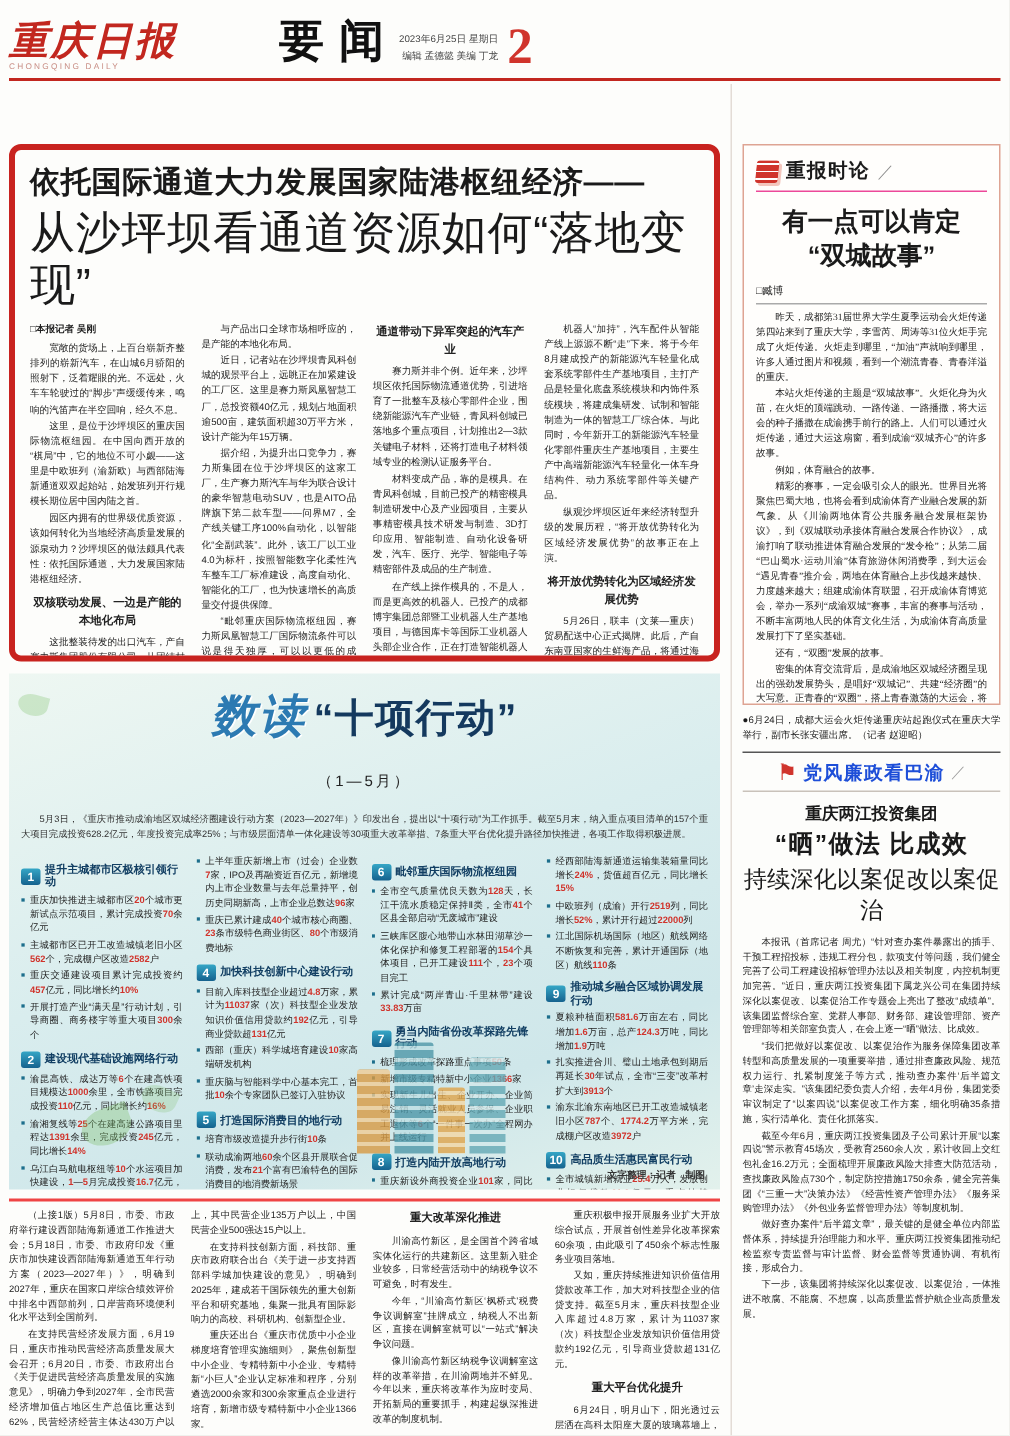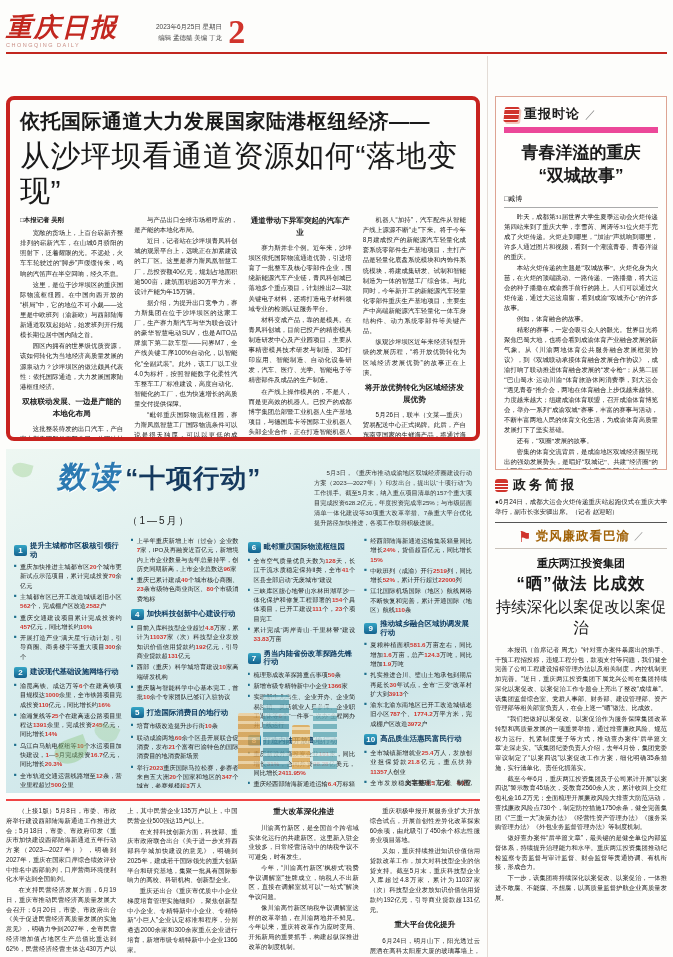--- a/index.html
+++ b/index.html
@@ -33,21 +33,21 @@
   .article-cols{column-count:4;column-gap:11px;height:252px;overflow:hidden;
             font-size:6.4px;line-height:1.58;text-align:justify;color:#222;}
   .article-cols p{margin:0 0 1px;text-indent:2em;}
   .article-cols .byline{text-indent:0;font-weight:700;margin-bottom:3px;}
   .article-cols h3{font-size:7.6px;text-align:center;margin:4px 2px;text-indent:0;
             font-weight:900;}
   
   .infographic{position:relative;margin-top:8px;height:344px;box-sizing:border-box;
         padding:8px 8px 6px;overflow:hidden;
         background:linear-gradient(160deg,#eef7f2 0%,#d9edee 45%,#cfe7ea 75%,#e2f1ec 100%);}
-  .info-head{display:flex;gap:10px;align-items:flex-end;}
+  .info-head{display:flex;gap:10px;align-items:center;flex-direction:column;}
   .info-title-wrap{width:290px;flex:none;text-align:center;}
   .info-title-line{white-space:nowrap;}
   .info-title-prefix{font-size:30px;font-weight:900;font-style:italic;color:#2c7ab2;
         text-shadow:1px 1px 0 #fff;letter-spacing:2px;}
   .info-title-main{font-size:26px;font-weight:900;color:#14395e;letter-spacing:1px;}
   .info-subtitle{font-size:10px;color:#222;margin-top:16px;letter-spacing:2px;}
   .info-intro{flex:1;font-size:6.2px;line-height:1.6;text-align:justify;color:#333;
         text-indent:2em;margin-top:4px;}
   .info-cols{display:flex;gap:9px;margin-top:8px;height:252px;}
   .icol{flex:1;min-width:0;overflow:hidden;}
@@ -76,21 +76,21 @@
   .l3{width:20px;height:14px;left:6px;top:14px;transform:rotate(15deg);opacity:.3;}
   
   .bottom-band{margin-top:6px;border-top:2px solid #ef4444;padding-top:5px;height:152px;
         overflow:hidden;column-count:4;column-gap:11px;font-size:6.3px;line-height:1.55;
         text-align:justify;color:#222;}
   .bottom-band p{margin:0 0 1px;text-indent:2em;}
   .bottom-band h3{font-size:7.6px;text-align:center;font-weight:900;margin:5px 2px;text-indent:0;}
   
   .commentary{border:1px solid #dea493;position:relative;padding:8px 8px 6px;height:374px;
         box-sizing:border-box;overflow:hidden;background:#fffefc;}
-  .commentary-badge{display:flex;align-items:center;gap:5px;border-bottom:6px solid #ec4899;
+  .commentary-badge{display:flex;align-items:center;gap:5px;border-bottom:1px solid #ec4899;
         padding-bottom:4px;}
   .doc-icon{width:15px;height:15px;flex:none;background:#d0342c;border-radius:2px;transform:skewX(-6deg);
         box-shadow:2px 2px 0 #f3c6bd;
         background-image:repeating-linear-gradient(180deg,#d0342c 0 2px,#ffffff 2px 3px,#d0342c 3px 5px);}
   .commentary-badge-label{font-size:13px;font-weight:900;letter-spacing:1px;}
   .commentary-slash{color:#888;font-size:11px;}
   .commentary-title{text-align:center;font-size:17px;font-weight:900;line-height:1.35;
         margin:9px 0 6px;}
   .commentary-byline{font-size:7px;color:#222;border-bottom:1px solid #aaa;
         padding-bottom:3px;margin-bottom:4px;}
@@ -102,38 +102,39 @@
   .briefing-head{display:flex;align-items:center;gap:5px;margin-bottom:3px;}
   .briefing-icon{width:13px;height:13px;flex:none;background:#d0342c;border-radius:3px;
         background-image:linear-gradient(0deg,transparent 0 2px,#fff 2px 3px,transparent 3px 5px,#fff 5px 6px,transparent 6px 8px,#fff 8px 9px,transparent 9px);}
   .briefing-label{font-size:13px;font-weight:900;letter-spacing:3px;}
   .briefing-item{font-size:6.4px;line-height:1.55;text-align:justify;margin:0;}
   
   .party{margin-top:5px;height:400px;overflow:hidden;}
   .party-badge{display:flex;align-items:center;gap:4px;justify-content:center;
         border-bottom:1px solid #c9c2ba;padding-bottom:3px;}
   .party-flag{font-size:15px;color:#d0342c;line-height:1;}
-  .party-badge-label{font-size:12.5px;font-weight:900;color:#a16207;letter-spacing:1px;}
+  .party-badge-label{font-size:12.5px;font-weight:900;color:#1d4ed8;letter-spacing:1px;}
   .party-slash{color:#999;font-size:10px;}
   .party-org{text-align:center;font-size:11px;font-weight:700;margin:7px 0 2px;}
   .party-title1{text-align:center;font-size:16.5px;font-weight:900;letter-spacing:1px;}
   .party-title2{text-align:center;font-size:15.5px;font-weight:400;margin:2px 0 6px;}
   .party-body{font-size:6.3px;line-height:1.55;text-align:justify;color:#222;}
   .party-body p{margin:0 0 1px;text-indent:2em;}
 </style>
 </head>
 <body>
 
 <div class="page">
 
   <div class="masthead">
     <div class="logo-wrap">
       <div class="logo">重庆日报</div>
       <div class="logo-sub">CHONGQING DAILY</div>
     </div>
+    <div class="section-name">要闻</div>
     <div class="date-wrap">
       <div class="date-block">
         <div>2023年6月25日 星期日</div>
         <div>编辑 孟德懿 美编 丁龙</div>
       </div>
       <div class="page-num">2</div>
     </div>
   </div>
 
   <div class="content">
@@ -284,39 +285,35 @@
 
     <div class="sidebar">
 
       <section class="commentary">
         <div class="commentary-badge">
           <span class="doc-icon"></span>
           <span class="commentary-badge-label">重报时论</span>
           <span class="commentary-slash">／</span>
         </div>
         <h2 class="commentary-title">
-          <span>青春洋溢的重庆</span><br>
+          <span>有一点可以肯定</span><br>
           <span>“双城故事”</span>
         </h2>
         <div class="commentary-byline">□臧博</div>
         <div class="commentary-body" id="commentary-body">
             <p>昨天，成都第31届世界大学生夏季运动会火炬传递第四站来到了重庆大学，李雪芮、周涛等31位火炬手完成了火炬传递。火炬走到哪里，“加油”声就响到哪里，许多人通过图片和视频，看到一个潮流青春、青春洋溢的重庆。</p>
             <p>本站火炬传递的主题是“双城故事”。火炬化身为火苗，在火炬的顶端跳动、一路传递、一路播撒，将大运会的种子播撒在成渝携手前行的路上。人们可以通过火炬传递，通过大运这扇窗，看到成渝“双城齐心”的许多故事。</p>
             <p>例如，体育融合的故事。</p>
             <p>精彩的赛事，一定会吸引众人的眼光。世界目光将聚焦巴蜀大地，也将会看到成渝体育产业融合发展的新气象。从《川渝两地体育公共服务融合发展框架协议》，到《双城联动承接体育融合发展合作协议》，成渝打响了联动推进体育融合发展的“发令枪”；从第二届“巴山蜀水·运动川渝”体育旅游休闲消费季，到大运会“遇见青春”推介会，两地在体育融合上步伐越来越快、力度越来越大；组建成渝体育联盟，召开成渝体育博览会，举办一系列“成渝双城”赛事，丰富的赛事与活动，不断丰富两地人民的体育文化生活，为成渝体育高质量发展打下了坚实基础。</p>
             <p>还有，“双圈”发展的故事。</p>
             <p>密集的体育交流背后，是成渝地区双城经济圈呈现出的强劲发展势头，是唱好“双城记”、共建“经济圈”的大写意。正青春的“双圈”，搭上青春激荡的大运会，将碰撞出怎样的火花？有一点可以肯定，那就是生机勃勃的巴蜀大地，一定会吸引更多年轻大学生，吸引他们在这里逐梦安居、实现抱负。据《2022年成渝地区双城经济圈经济发展监测报告》显示，去年成渝地区双城经济圈实现地区生产总值77587.99亿元，占全国的比重为6.4%，占西部地区的比重30.2%。双核引领、双核联动发展，成渝正在各方打造区域协作的高水平样板，书写着十分动人的年度答卷。</p>
           </div>
       </section>
 
       <section class="briefing">
-        <div class="briefing-head">
-          <span class="briefing-icon"></span>
-          <span class="briefing-label">政务简报</span>
-        </div>
         <div id="briefing-items">
             <p class="briefing-item">●6月24日，成都大运会火炬传递重庆站起跑仪式在重庆大学举行，副市长张安疆出席。（记者 赵迎昭）</p>
           </div>
       </section>
 
       <section class="party">
         <div class="party-badge">
           <span class="party-flag">⚑</span>
           <span class="party-badge-label">党风廉政看巴渝</span>
           <span class="party-slash">／</span>

